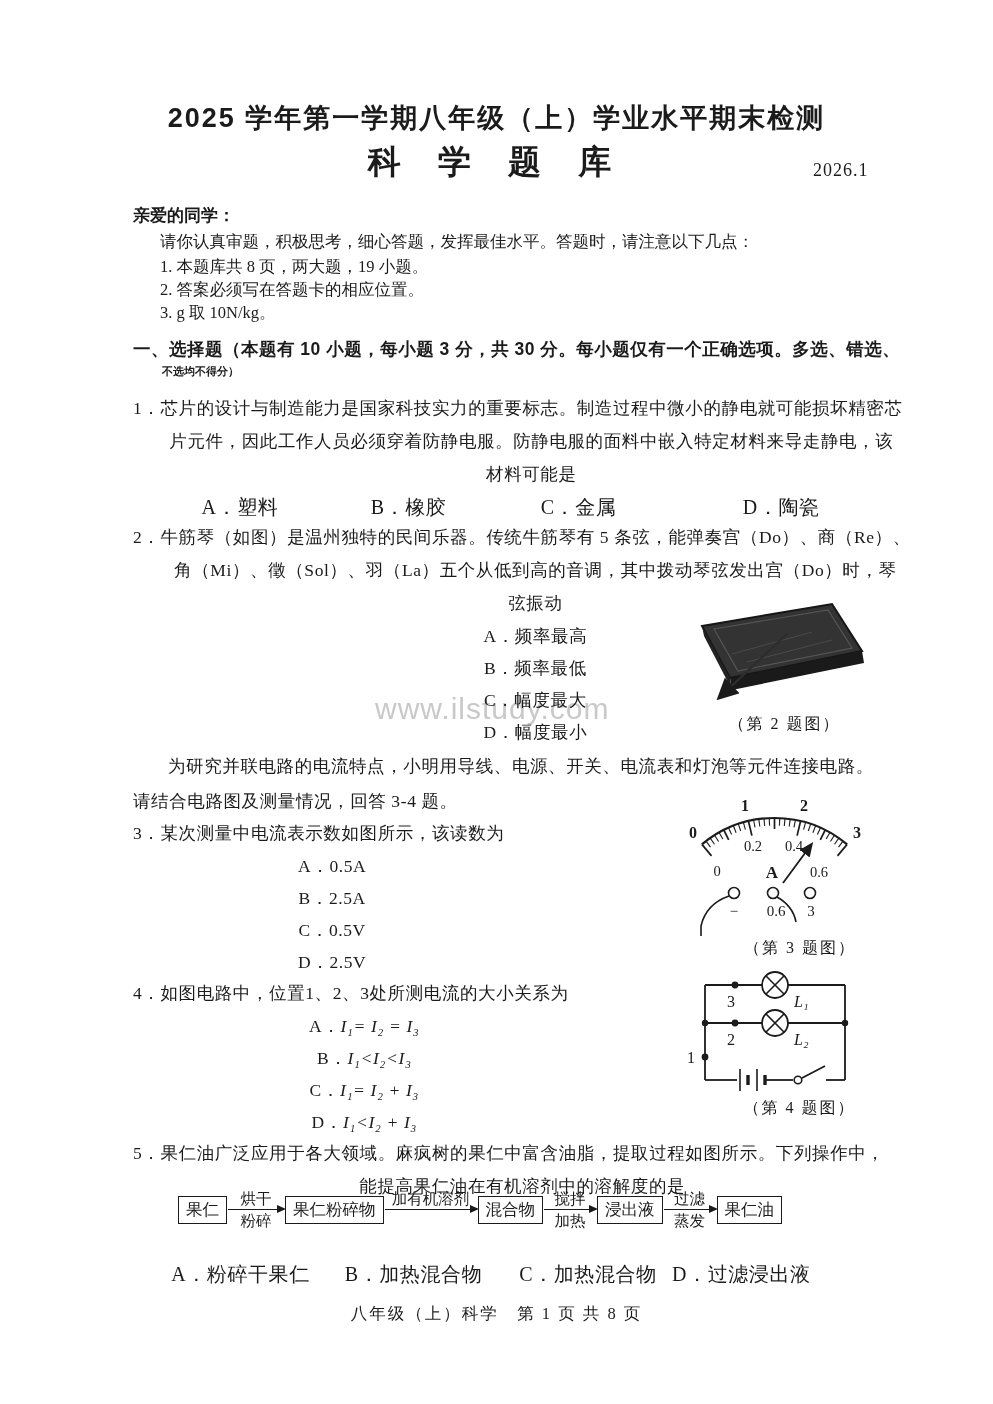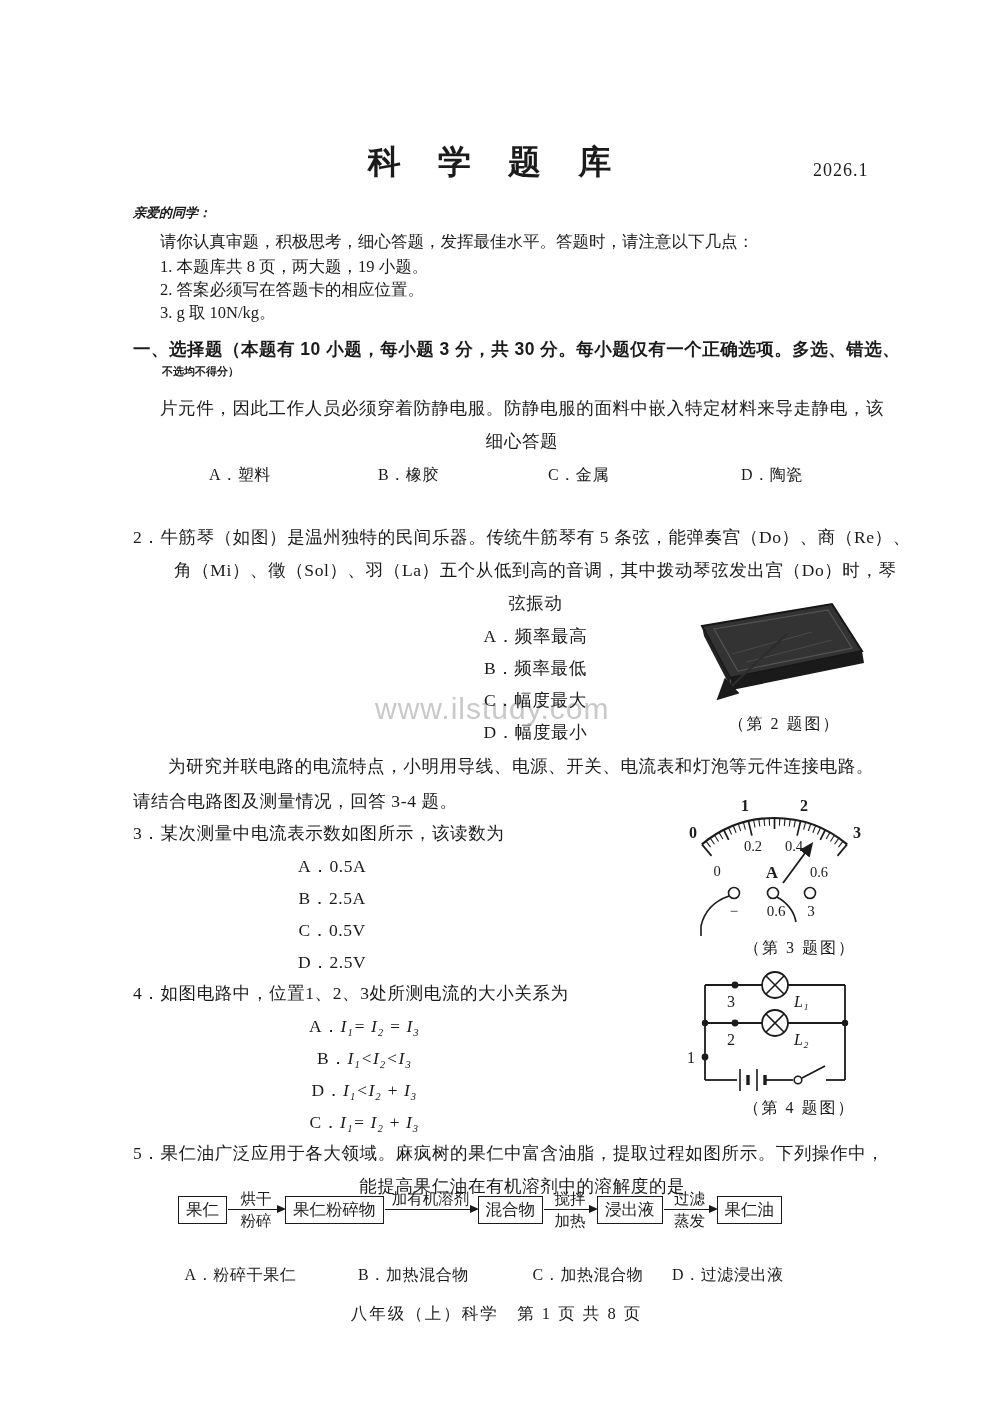--- a/index.html
+++ b/index.html
@@ -4,30 +4,30 @@
 <style>
   html,body{margin:0;padding:0;background:#e8e8e8;}
   .page{position:relative;width:993px;height:1404px;margin:0 auto;background:#ffffff;
         font-family:"Liberation Serif","DejaVu Serif",serif;color:#1b1b1b;overflow:hidden;}
   .abs{position:absolute;text-align:center;}
   .line{white-space:nowrap;}
   .hei{font-family:"Liberation Sans","DejaVu Sans",sans-serif;font-weight:bold;}
   .title1{top:100px;left:0;width:100%;text-align:center;font-size:27px;letter-spacing:2px;}
   .subrow{top:140px;left:0;width:100%;text-align:center;font-size:33px;letter-spacing:14px;}
   .date{top:160px;left:813px;font-size:18px;letter-spacing:1px;}
-  .greet{top:204px;left:133px;font-size:13px;font-style:italic;}
+  .greet{top:204px;left:133px;font-size:17px;}
   .intro{top:231px;left:160px;font-size:16.5px;}
   .nitem{left:160px;font-size:16.5px;}
   .sec1{top:337px;left:133px;font-size:17.5px;letter-spacing:0.5px;}
   .sec2{top:364px;left:162px;font-size:11px;}
   .qblock{font-size:17.5px;letter-spacing:0.6px;}
   .qblock .ln{line-height:33px;white-space:nowrap;}
   .qblock .cont{padding-left:27px;}
   .optstack .ln{line-height:32px;padding-left:27px;white-space:nowrap;}
-  .optrow{display:grid;white-space:nowrap;font-size:16px;letter-spacing:0.6px;}
+  .optrow{display:grid;white-space:nowrap;font-size:20px;letter-spacing:0.6px;}
   .formula{font-style:italic;font-family:"Liberation Serif","DejaVu Serif",serif;}
   .watermark{top:692px;left:375px;font-size:30px;color:#c9c9c9;
              font-family:"Liberation Sans","DejaVu Sans",sans-serif;letter-spacing:1px;}
   .figure{text-align:center;}
   .figcap{font-size:16px;letter-spacing:2px;margin-top:2px;}
   .footer{top:1303px;left:0;width:100%;text-align:center;font-size:16.5px;letter-spacing:2px;}
   
   .flow{display:flex;align-items:center;font-size:16.5px;}
   .fbox{border:1.6px solid #1b1b1b;padding:1px 7px;line-height:24px;white-space:nowrap;}
   .farrow{display:flex;flex-direction:column;align-items:center;margin:0 1px;}
@@ -37,35 +37,37 @@
                 border-left:9px solid #1b1b1b;border-top:4.3px solid transparent;border-bottom:4.3px solid transparent;}
   svg text{fill:#1b1b1b;}
 </style>
 </head>
 <body>
 
 <div class="page">
 
   <div class="abs watermark line">www.ilstudy.com</div>
 
+  <div class="abs title1 hei line">2025 学年第一学期八年级（上）学业水平期末检测</div>
   <div class="abs subrow hei line">科 学 题 库</div>
   <div class="abs date line">2026.1</div>
 
   <div class="abs greet hei line">亲爱的同学：</div>
   <div class="abs intro line">请你认真审题，积极思考，细心答题，发挥最佳水平。答题时，请注意以下几点：</div>
   <div class="abs nitem line" style="top:256px">1. 本题库共 8 页，两大题，19 小题。</div>
   <div class="abs nitem line" style="top:279px">2. 答案必须写在答题卡的相应位置。</div>
   <div class="abs nitem line" style="top:302px">3. g 取 10N/kg。</div>
 
   <div class="abs sec1 hei line">一、选择题（本题有 10 小题，每小题 3 分，共 30 分。每小题仅有一个正确选项。多选、错选、</div>
   <div class="abs sec2 hei line">不选均不得分）</div>
 
   <div class="abs qblock" style="top:392px;left:133px;">
+    <div class="ln">1．芯片的设计与制造能力是国家科技实力的重要标志。制造过程中微小的静电就可能损坏精密芯</div>
     <div class="ln cont">片元件，因此工作人员必须穿着防静电服。防静电服的面料中嵌入特定材料来导走静电，该</div>
-    <div class="ln cont">细心答题</div>
+    <div class="ln cont">材料可能是</div>
     <div class="optrow" style="grid-template-columns:160px 177px 163px auto;padding-left:27px;line-height:33px;">
       <span>A．塑料</span>
       <span>B．橡胶</span>
       <span>C．金属</span>
       <span>D．陶瓷</span>
     </div>
   </div>
 
   <div class="abs qblock" style="top:521px;left:133px;">
     <div class="ln">2．牛筋琴（如图）是温州独特的民间乐器。传统牛筋琴有 5 条弦，能弹奏宫（Do）、商（Re）、</div>
@@ -174,22 +176,22 @@
       <text x="131" y="128" font-size="15" text-anchor="middle">3</text>
     </svg>
     <div class="figcap line" style="margin-top:-4px">（第 3 题图）</div>
   </div>
 
   <div class="abs qblock" style="top:977px;left:133px;">
     <div class="ln">4．如图电路中，位置1、2、3处所测电流的大小关系为</div>
     <div class="optstack">
       <div class="ln"><span>A．</span><span class="formula">I₁= I₂ = I₃</span></div>
       <div class="ln"><span>B．</span><span class="formula">I₁&lt;I₂&lt;I₃</span></div>
+      <div class="ln"><span>C．</span><span class="formula">I₁= I₂ + I₃</span></div>
       <div class="ln"><span>D．</span><span class="formula">I₁&lt;I₂ + I₃</span></div>
-      <div class="ln"><span>C．</span><span class="formula">I₁= I₂ + I₃</span></div>
     </div>
   </div>
 
   <div class="abs figure" style="top:966px;left:682px;width:235px;">
     <svg width="235" height="130" viewBox="0 0 235 130">
       <g stroke="#1b1b1b" stroke-width="1.8" fill="none">
         <line x1="23" y1="19" x2="163" y2="19"></line>
         <line x1="23" y1="57" x2="163" y2="57"></line>
         <line x1="23" y1="19" x2="23" y2="114"></line>
         <line x1="163" y1="19" x2="163" y2="114"></line>

